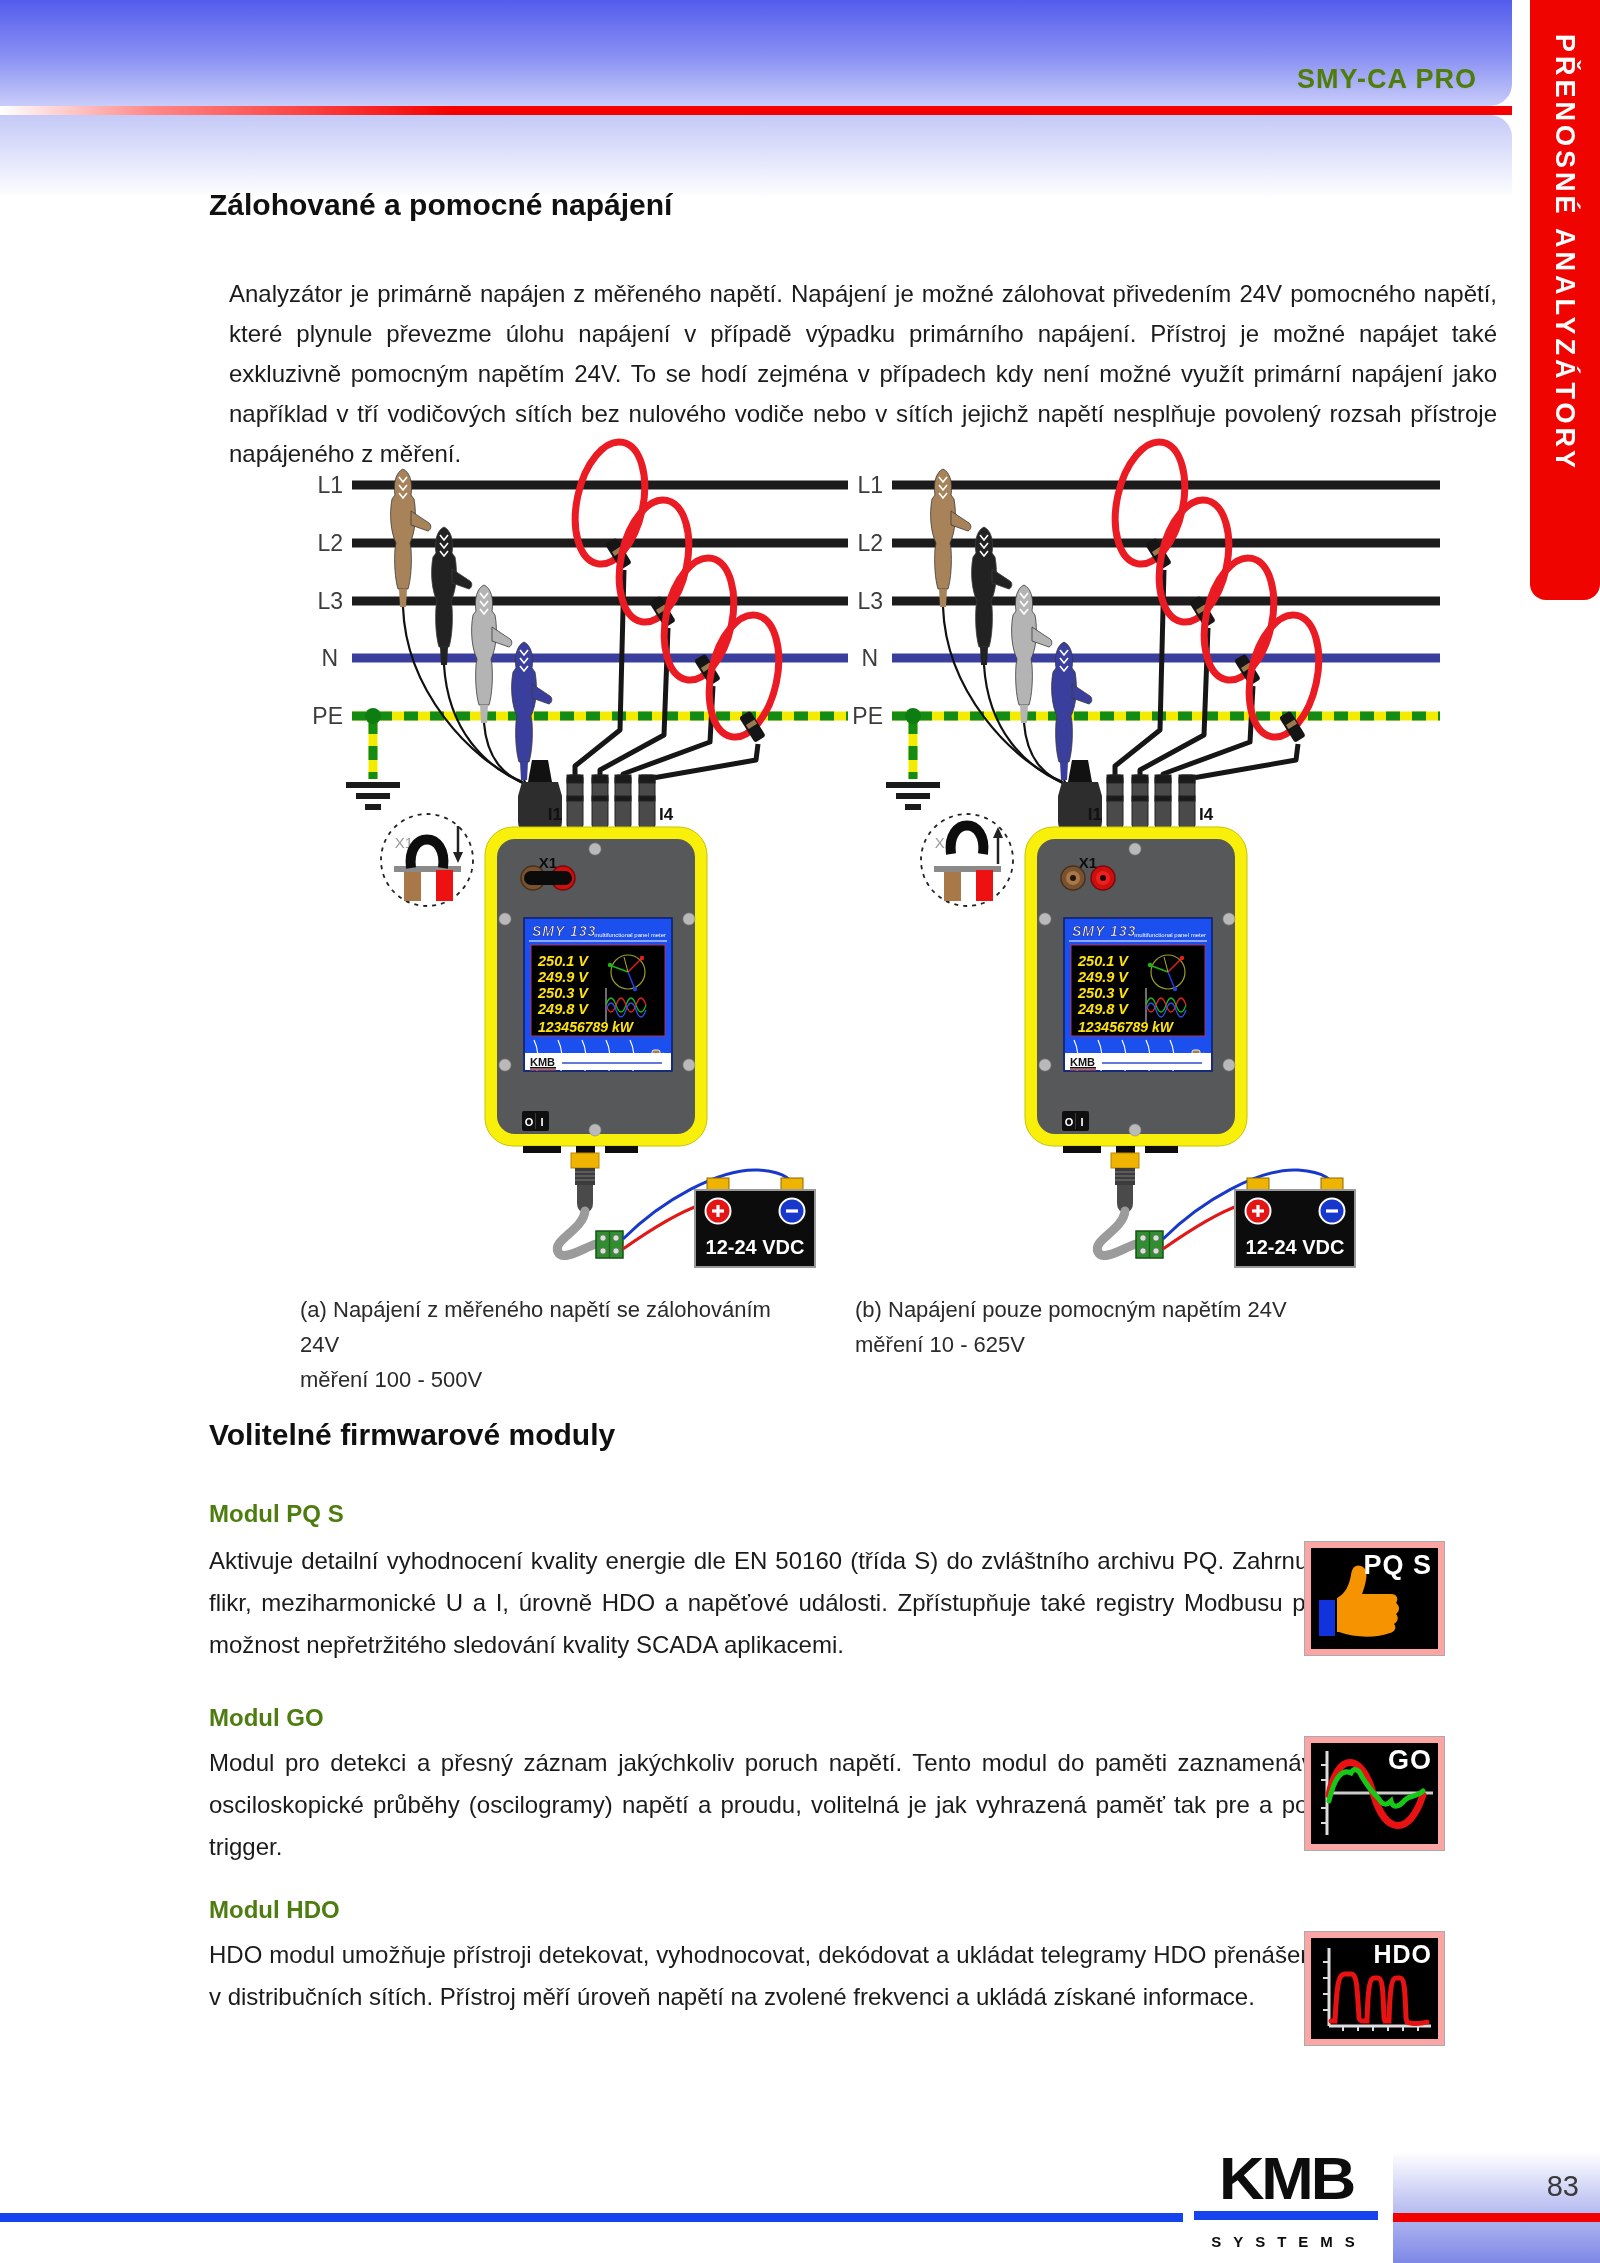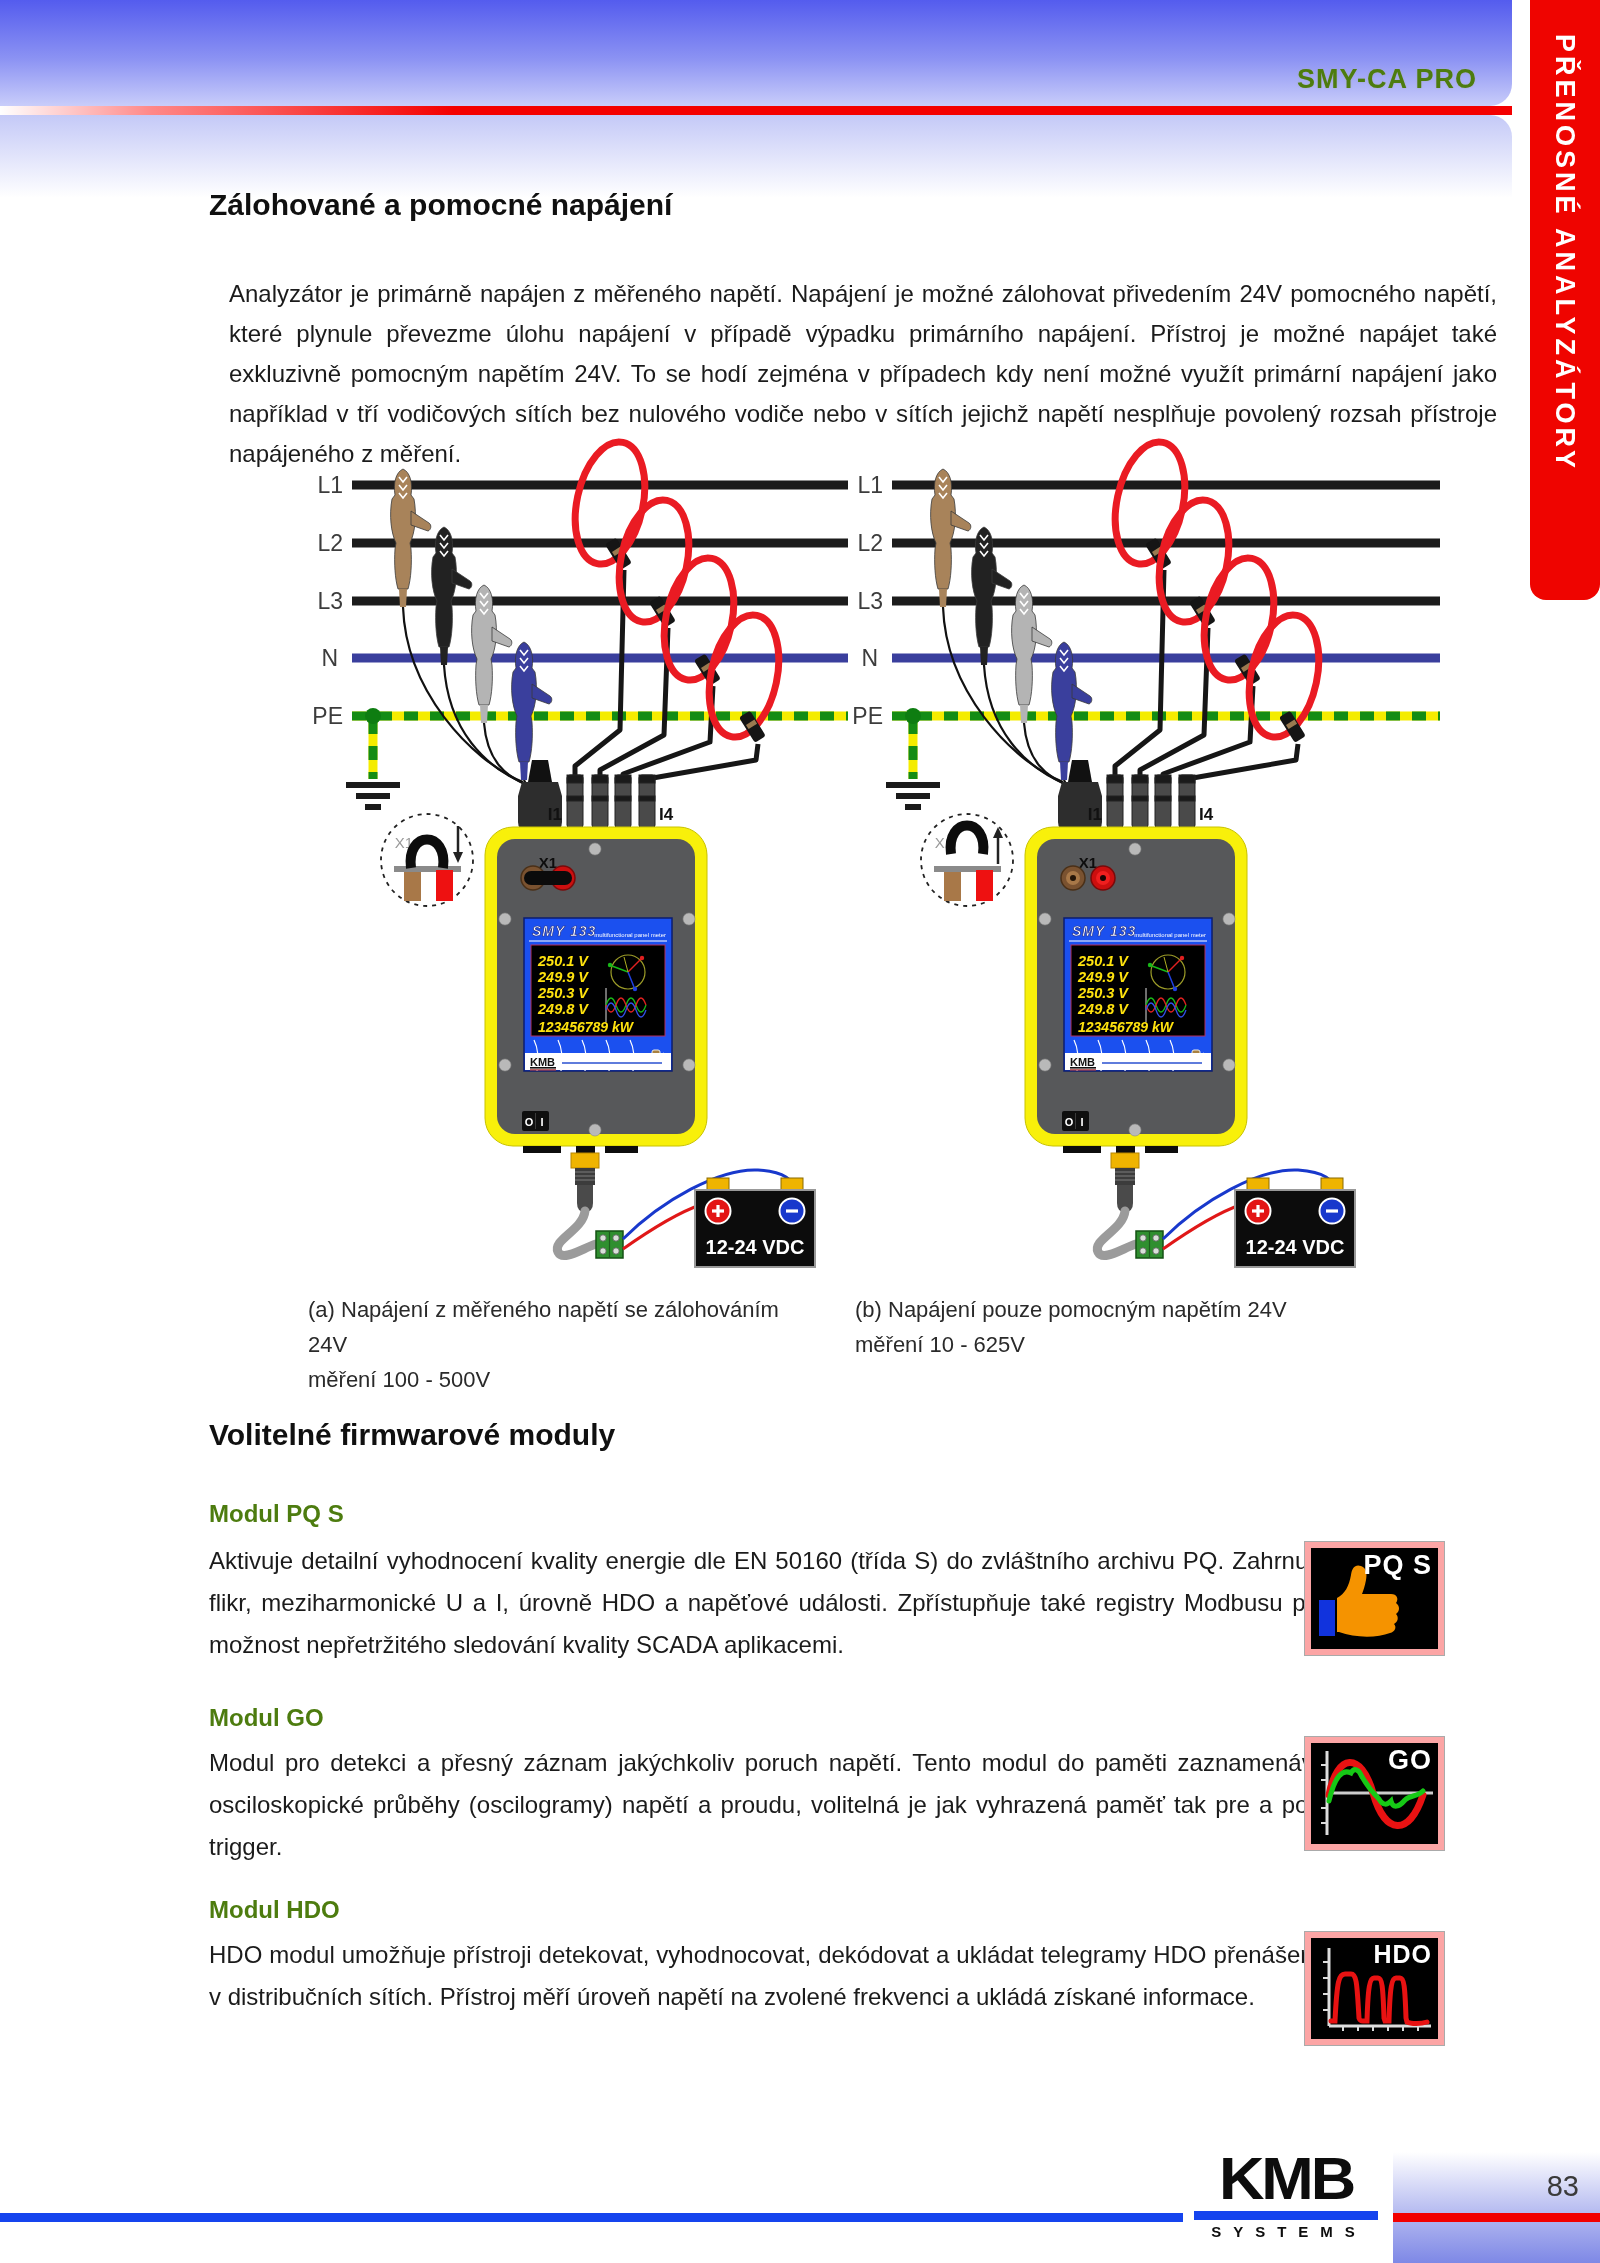--- a/index.html
+++ b/index.html
@@ -45,21 +45,21 @@
   .gnd{stroke:#1a1a1a;stroke-width:6;}
   .thinwire{stroke:#111;stroke-width:2.2;fill:none;}
   .coillead{stroke:#161616;stroke-width:5;fill:none;stroke-linejoin:round;}
   .svgtxt{font-family:"Liberation Sans",sans-serif;}
   
   .foot-blue{position:absolute;left:0;top:2213px;width:1183px;height:9px;background:#1544ee;}
   .kmb{position:absolute;left:1194px;top:2148px;width:184px;text-align:center;}
   .kmb-word{font-size:60px;font-weight:900;letter-spacing:-3px;color:#0d0d0d;line-height:62px;
             transform:scaleX(1.05);display:block;}
   .kmb-bar{width:184px;height:9px;background:#1544ee;margin-top:1px;}
-  .kmb-sub{font-size:15px;font-weight:bold;letter-spacing:12px;color:#0d0d0d;margin-top:3px;
+  .kmb-sub{font-size:15px;font-weight:bold;letter-spacing:12px;color:#0d0d0d;margin-top:13px;
            display:block;text-indent:6px;white-space:nowrap;}
   .foot-grad{position:absolute;left:1393px;top:2152px;width:244px;height:111px;
              background:linear-gradient(180deg,#ffffff 0%,#aeb4ef 60%,#7e88e6 100%);}
   .foot-red{position:absolute;left:0;top:61px;width:207px;height:9px;background:#f20000;}
   .foot-page{position:absolute;right:58px;top:18px;font-size:29px;color:#3a3a3a;}
 </style>
 </head>
 <body>
 
 <div class="page">
@@ -293,21 +293,21 @@
 
   <svg class="diag" style="left:740px" width="725" height="880" viewBox="0 0 725 880">
     <use href="#wiring"></use>
     <g>
       <path d="M211,424 C206,386 248,386 243,424" stroke="#0d0d0d" stroke-width="10" fill="none"></path>
       <line x1="258" y1="434" x2="258" y2="406" stroke="#222" stroke-width="2.5"></line>
       <polygon points="253,408 263,408 258,397" fill="#222"></polygon>
     </g>
   </svg>
 
-  <div class="caption" style="left:308px;top:1292px">
+  <div class="caption" style="left:300px;top:1292px">
     <div>(a) Napájení z měřeného napětí se zálohováním 24V</div>
     <div>měření 100 - 500V</div>
   </div>
   <div class="caption" style="left:855px;top:1292px">
     <div>(b) Napájení pouze pomocným napětím 24V</div>
     <div>měření 10 - 625V</div>
   </div>
 
   <div class="h1" style="top:1418px">Volitelné firmwarové moduly</div>
 

